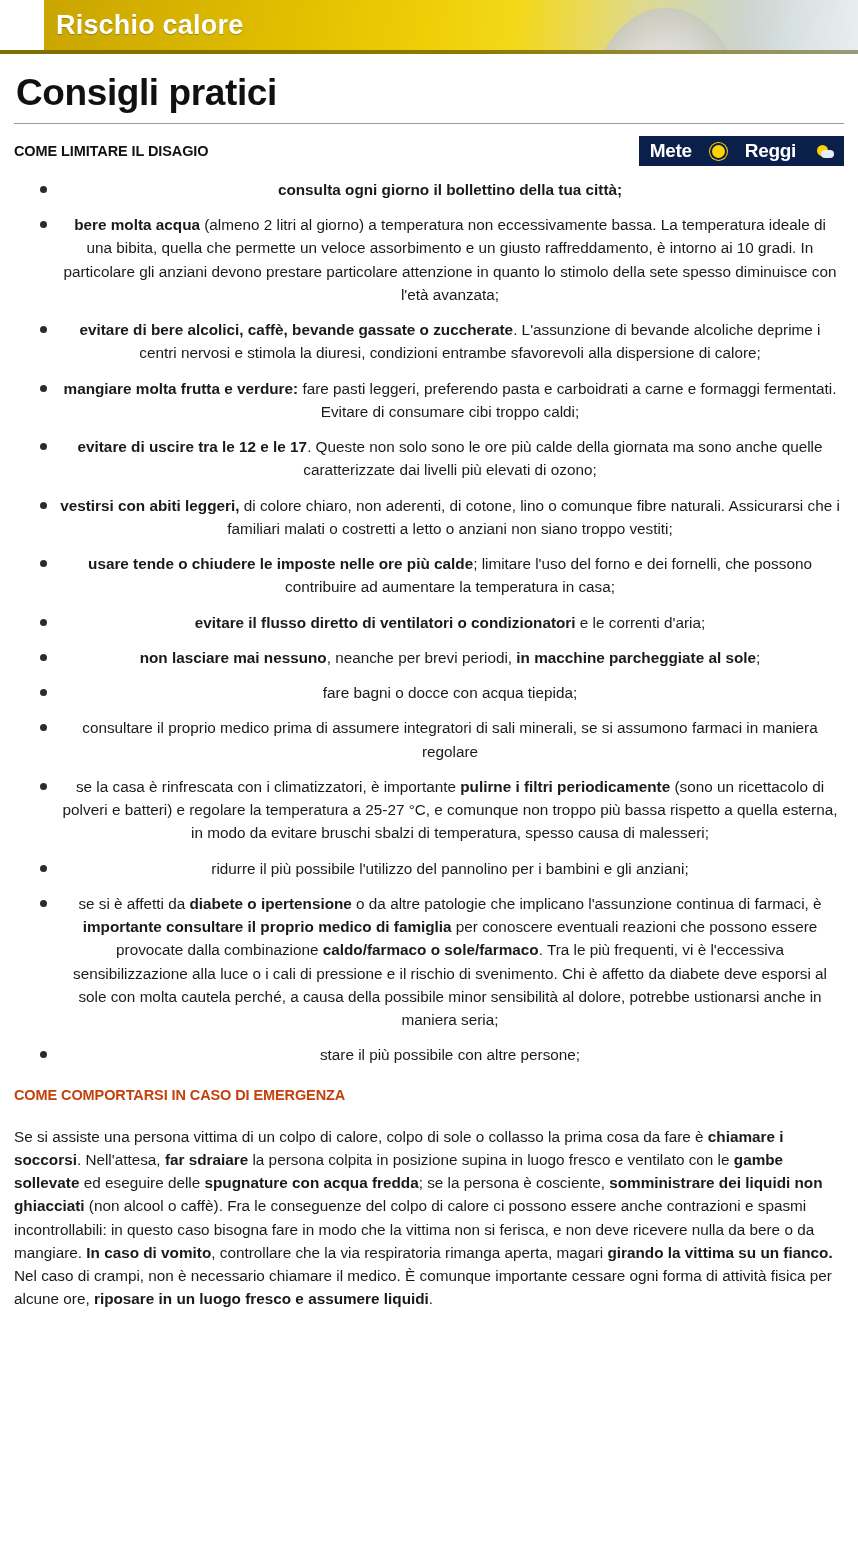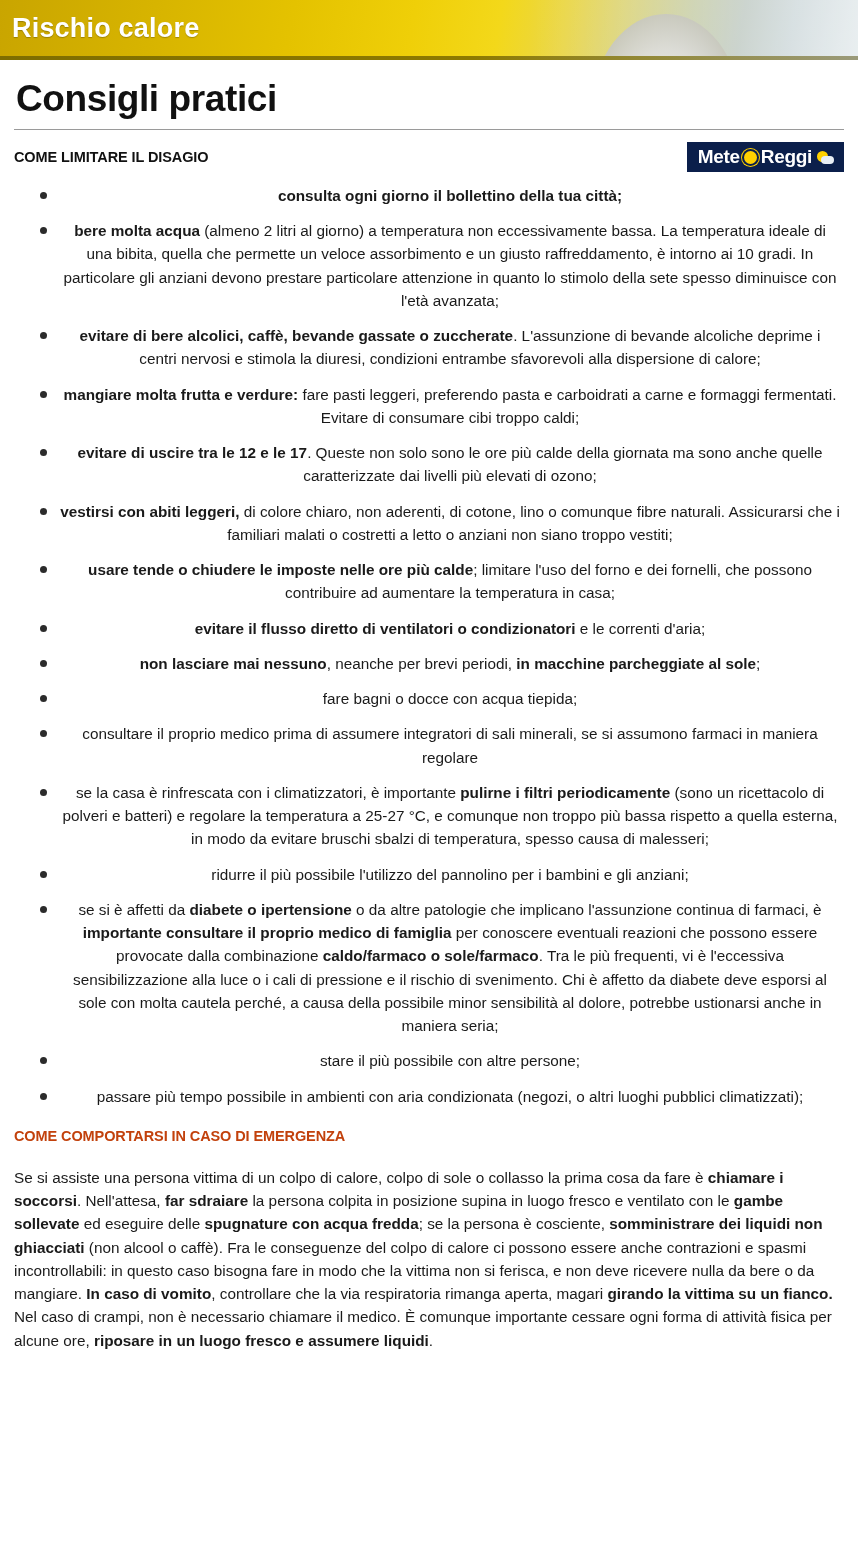--- a/index.html
+++ b/index.html
@@ -11,34 +11,35 @@
     min-height: 1542px;
     background: #ffffff;
     font-family: "Liberation Sans", sans-serif;
     color: #1a1a1a;
     -webkit-font-smoothing: antialiased;
   }
 
   
   .banner {
     position: relative;
-    height: 56px;
+    height: 50px;
     background: linear-gradient(100deg,
         #c9a500 0%,
         #d7b400 18%,
         #e4c200 34%,
         #efcf08 48%,
         #f3d81a 58%,
         #e9d64a 66%,
         #d8d27a 73%,
         #c2c9a0 80%,
         #b6c2ba 86%,
         #c2cfd2 92%,
         #d7e1e4 100%);
     overflow: hidden;
+    margin-left: 44px;
   }
   .banner-sun {
     position: absolute;
     right: 118px;
     bottom: -54px;
     width: 148px;
     height: 96px;
     border-radius: 50% 50% 0 0 / 100% 100% 0 0;
     background: radial-gradient(ellipse at 50% 100%, #f2f2f0 0%, #dcdcd8 45%, #c9c9bf 70%, #bdbdb0 100%);
     opacity: 0.95;
@@ -138,21 +139,21 @@
   
   .meteo-badge {
     background: #0b1f4b;
     color: #ffffff;
     font-weight: bold;
     font-size: 19px;
     letter-spacing: -0.3px;
     padding: 4px 10px 5px 10px;
     display: inline-flex;
     align-items: center;
-    gap: 2px;
+    gap: 18px;
     line-height: 1;
     border: 1px solid #0b1f4b;
   }
   .meteo-sun {
     display: inline-block;
     width: 13px;
     height: 13px;
     border-radius: 50%;
     background: #ffd100;
     box-shadow: 0 0 0 2px #0b1f4b, 0 0 0 3px #ffd100;
@@ -263,21 +264,20 @@
     <li><b>vestirsi con abiti leggeri,</b> di colore chiaro, non aderenti, di cotone, lino o comunque fibre naturali. Assicurarsi che i familiari malati o costretti a letto o anziani non siano troppo vestiti;</li>
     <li><b>usare tende o chiudere le imposte nelle ore più calde</b>; limitare l'uso del forno e dei fornelli, che possono contribuire ad aumentare la temperatura in casa;</li>
     <li><b>evitare il flusso diretto di ventilatori o condizionatori</b> e le correnti d'aria;</li>
     <li><b>non lasciare mai nessuno</b>, neanche per brevi periodi, <b>in macchine parcheggiate al sole</b>;</li>
     <li>fare bagni o docce con acqua tiepida;</li>
     <li>consultare il proprio medico prima di assumere integratori di sali minerali, se si assumono farmaci in maniera regolare</li>
     <li>se la casa è rinfrescata con i climatizzatori, è importante <b>pulirne i filtri periodicamente</b> (sono un ricettacolo di polveri e batteri) e regolare la temperatura a 25-27 °C, e comunque non troppo più bassa rispetto a quella esterna, in modo da evitare bruschi sbalzi di temperatura, spesso causa di malesseri;</li>
     <li>ridurre il più possibile l'utilizzo del pannolino per i bambini e gli anziani;</li>
     <li>se si è affetti da <b>diabete o ipertensione</b> o da altre patologie che implicano l'assunzione continua di farmaci, è <b>importante consultare il proprio medico di famiglia</b> per conoscere eventuali reazioni che possono essere provocate dalla combinazione <b>caldo/farmaco o sole/farmaco</b>. Tra le più frequenti, vi è l'eccessiva sensibilizzazione alla luce o i cali di pressione e il rischio di svenimento. Chi è affetto da diabete deve esporsi al sole con molta cautela perché, a causa della possibile minor sensibilità al dolore, potrebbe ustionarsi anche in maniera seria;</li>
     <li>stare il più possibile con altre persone;</li>
-    <li>passare più tempo possibile in ambienti con aria condizionata (negozi, o altri luoghi pubblici climatizzati);</li>
   </ul>
 
   <div class="section-title-2">COME COMPORTARSI IN CASO DI EMERGENZA</div>
 
   <div class="emergency">
     <p>Se si assiste una persona vittima di un colpo di calore, colpo di sole o collasso la prima cosa da fare è <b>chiamare i soccorsi</b>. Nell'attesa, <b>far sdraiare</b> la persona colpita in posizione supina in luogo fresco e ventilato con le <b>gambe sollevate</b> ed eseguire delle <b>spugnature con acqua fredda</b>; se la persona è cosciente, <b>somministrare dei liquidi non ghiacciati</b> (non alcool o caffè). Fra le conseguenze del colpo di calore ci possono essere anche contrazioni e spasmi incontrollabili: in questo caso bisogna fare in modo che la vittima non si ferisca, e non deve ricevere nulla da bere o da mangiare. <b>In caso di vomito</b>, controllare che la via respiratoria rimanga aperta, magari <b>girando la vittima su un fianco.</b></p>
     <p>Nel caso di crampi, non è necessario chiamare il medico. È comunque importante cessare ogni forma di attività fisica per alcune ore, <b>riposare in un luogo fresco e assumere liquidi</b>.</p>
   </div>
 
 </div>

